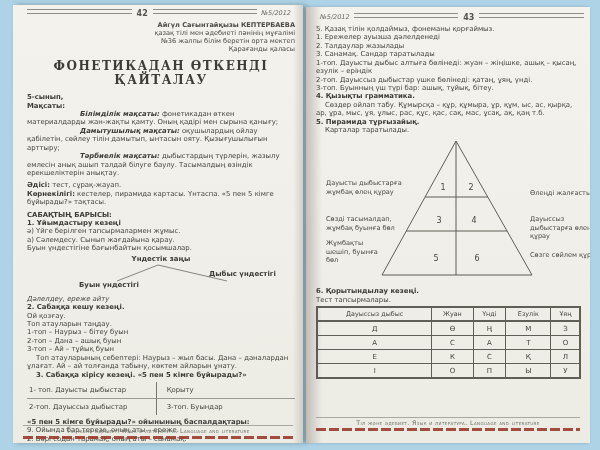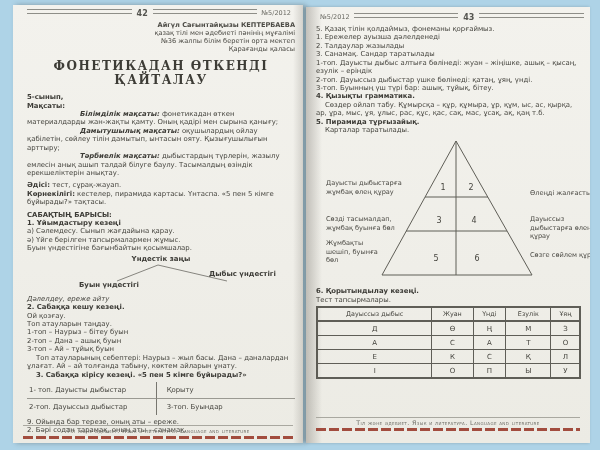--- a/index.html
+++ b/index.html
@@ -37,21 +37,21 @@
   }
   .page.left::after{
     content:"";position:absolute;right:0;top:0;bottom:0;width:10px;
     background:linear-gradient(270deg,rgba(70,65,58,.18),rgba(70,65,58,0));
     pointer-events:none;z-index:5;
   }
   
   .pg-header{display:flex;align-items:flex-start;height:10px;margin-bottom:2px;}
   .rule{flex:1;height:3px;border-top:1px solid #8e8e88;border-bottom:1px solid #8e8e88;}
   .pgnum{font-size:8px;font-weight:bold;color:#555550;padding:0 5px;}
-  .issue{font-size:6.5px;color:#6a6a63;padding:0 4px;white-space:nowrap;}
+  .issue{font-size:6.5px;font-style:italic;color:#6a6a63;padding:0 4px;white-space:nowrap;}
   
   .byline{text-align:right;font-size:6.6px;line-height:1.22;color:#4c4b45;margin:2px 0 2px 0;}
   .byline .b0{font-weight:bold;}
   
   .title{
     font-family:"DejaVu Serif",serif;font-size:12px;font-weight:600;
     letter-spacing:1.5px;text-align:center;color:#3d3c36;margin:6px 0 6px 0;
   }
   
   .body p{margin:0;font-size:6.9px;line-height:1.22;text-indent:9px;}
@@ -126,22 +126,22 @@
       <p class="noind"><span class="bld">Мақсаты:</span></p>
       <p><span class="bital">Білімділік мақсаты:</span><span> фонетикадан өткен материалдарды жан-жақты қамту. Оның қадірі мен сырына қанығу;</span></p>
       <p><span class="bital">Дамытушылық мақсаты:</span><span> оқушылардың ойлау қабілетін, сөйлеу тілін дамытып, ынтасын ояту. Қызығушылығын арттыру;</span></p>
       <p><span class="bital">Тәрбиелік мақсаты:</span><span> дыбыстардың түрлерін, жазылу емлесін анық ашып талдай білуге баулу. Тасымалдың өзіндік ерекшеліктерін анықтау.</span></p>
       <div class="gap"></div>
       <p class="noind"><span class="bld">Әдісі:</span><span> тест, сұрақ-жауап.</span></p>
       <p class="noind"><span class="bld">Көрнекілігі:</span><span> кестелер, пирамида картасы. Үнтаспа. «5 пен 5 кімге бұйырады?» тақтасы.</span></p>
       <div class="gap"></div>
       <p class="noind"><span class="bld">САБАҚТЫҢ БАРЫСЫ:</span></p>
       <p class="noind"><span class="bld">1. Ұйымдастыру кезеңі</span></p>
+      <p class="noind">ә) Үйге берілген тапсырмалармен жұмыс.</p>
       <p class="noind">а) Сәлемдесу. Сынып жағдайына қарау.</p>
-      <p class="noind">ә) Үйге берілген тапсырмалармен жұмыс.</p>
       <p class="noind">Буын үндестігіне бағынбайтын қосымшалар.</p>
 
       <div class="tree">
         <svg width="262" height="38" viewBox="0 0 262 38">
           <line x1="131" y1="10" x2="90" y2="26" stroke="#6b6a63" stroke-width="0.8"></line>
           <line x1="131" y1="10" x2="200" y2="26" stroke="#6b6a63" stroke-width="0.8"></line>
         </svg>
         <span class="root">Үндестік заңы</span>
         <span class="tl">Буын үндестігі</span>
         <span class="tr">Дыбыс үндестігі</span>
@@ -157,20 +157,21 @@
       <p>Топ атауларының себептері: Наурыз – жыл басы. Дана – даналардан ұлағат. Ай – ай толғанда табыну, көктем айларын ұнату.</p>
       <p><span class="bld">3. Сабаққа кірісу кезеңі. «5 пен 5 кімге бұйырады?»</span></p>
 
       <div class="gtable">
         <div class="gcell r1">1- топ. Дауысты дыбыстар</div>
         <div class="gcell c2 r1">Қорыту</div>
         <div class="gcell">2-топ. Дауыссыз дыбыстар</div>
         <div class="gcell c2">3-топ. Буындар</div>
       </div>
 
+      <p class="noind"><span class="bld">«5 пен 5 кімге бұйырады?» ойынының баспалдақтары:</span></p>
       <p class="noind">9. Ойында бар терезе, оның аты – ереже.</p>
       <p class="noind">2. Бәрі содан тарамақ, оның аты – санамақ.</p>
 
     </div>
 
     <div class="pfooter">
       <div class="ftline"></div>
       <div class="fttext">Тіл және әдебиет. Язык и литература. Language and literature</div>
       <div class="redrule"></div>
     </div>

